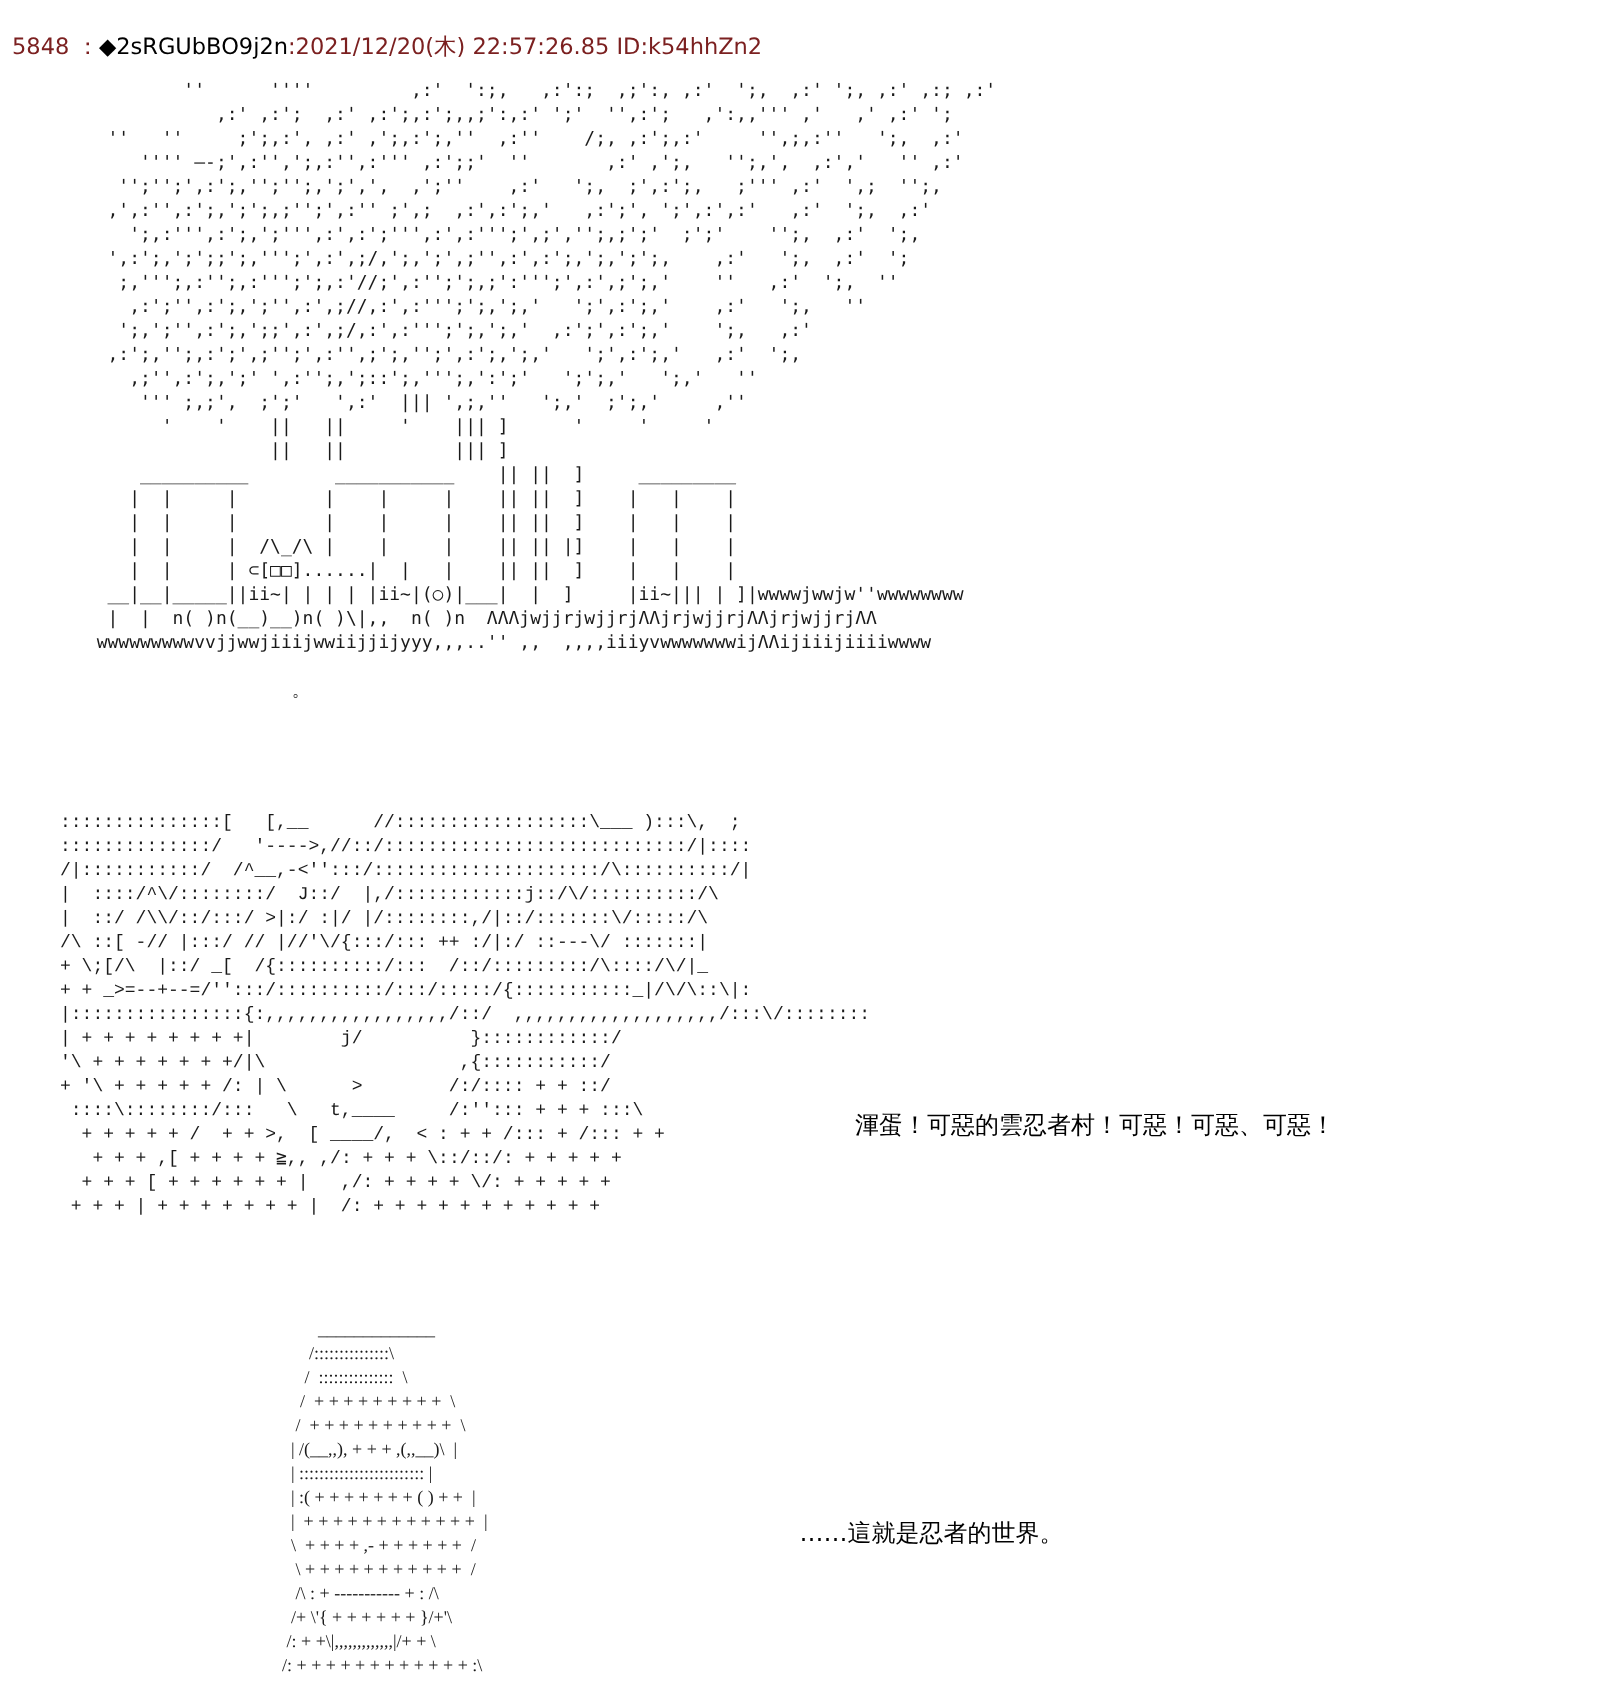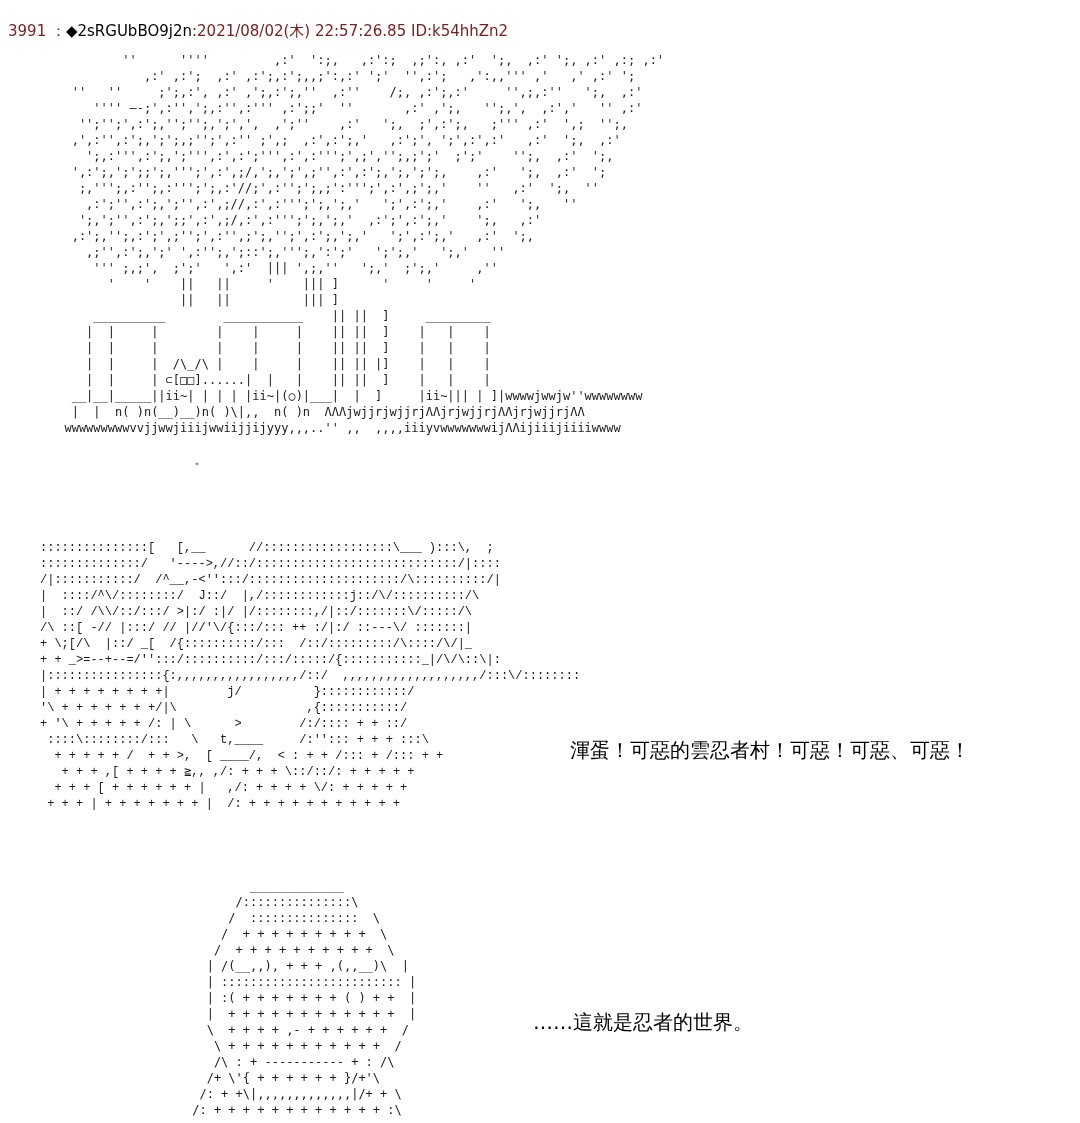--- a/index.html
+++ b/index.html
@@ -32,38 +32,38 @@
     color: #1a1a1a;
     font-family: "DejaVu Sans Mono", "DejaVu Sans", monospace;
     font-size: 12px;
     line-height: 16px;
     white-space: pre;
     letter-spacing: 0;
   }
   .dialogue {
     position: absolute;
     color: #000000;
-    font-size: 20px;
+    font-size: 16px;
     line-height: 20px;
     white-space: nowrap;
     font-family: "DejaVu Sans", "Liberation Sans", sans-serif;
   }
   #aa-village  { left: 50px;  top: 52px;  }
   #aa-angry    { left: 40px;  top: 540px; font-family: Liberation Mono, monospace; }
-  #aa-octagon  { left: 185px; top: 878px; }
+  #aa-octagon  { left: 185px; top: 878px; font-family: Liberation Serif, serif; }
   #dialogue-1  { left: 570px; top: 740px; }
   #dialogue-2  { left: 533px; top: 1012px; }
 </style>
 </head>
 <body>
 
 <div id="page">
 
   <div class="post-header">
-    <span class="hdr-maroon">3991 ：</span><span class="hdr-trip">◆2sRGUbBO9j2n</span><span class="hdr-maroon">:2021/08/02(木) 22:57:26.85 </span><span class="hdr-maroon">ID:k54hhZn2</span>
+    <span class="hdr-maroon">5848 ：</span><span class="hdr-trip">◆2sRGUbBO9j2n</span><span class="hdr-maroon">:2021/12/20(木) 22:57:26.85 </span><span class="hdr-maroon">ID:k54hhZn2</span>
   </div>
 
   <pre id="aa-village" class="aa">          ''      ''''         ,:'  ':;,   ,:':;  ,;':, ,:'  ';,  ,:' ';, ,:' ,:; ,:'
              ,:' ,:';  ,:' ,:';,:';,,;':,:' ';'  '',:';   ,':,,''' ,'   ,' ,:' ';
    ''   ''     ;';,:', ,:' ,';,:';,''  ,:''    /;, ,:';,:'     '',;,:''   ';,  ,:'
       '''' ―-;',:'',';,:'',:''' ,:';;'  ''       ,:' ,';,   '';,',  ,:','   '' ,:'
     '';'';',:';,'';'';,';',',  ,';''    ,:'   ';,  ;',:';,   ;''' ,:'  ',;  '';,
    ,',:'',:';,';';,;'';',:'' ;',;  ,:',:';,'   ,:';', ';',:',:'   ,:'  ';,  ,:'
      ';,:''',:';,';''',:',:';''',:',:''';',;','';,;';'  ;';'    '';,  ,:'  ';,
    ',:';,';';;';,''';',:',;/,';,';',;'',:',:';,';,';';,    ,:'   ';,  ,:'  ';

